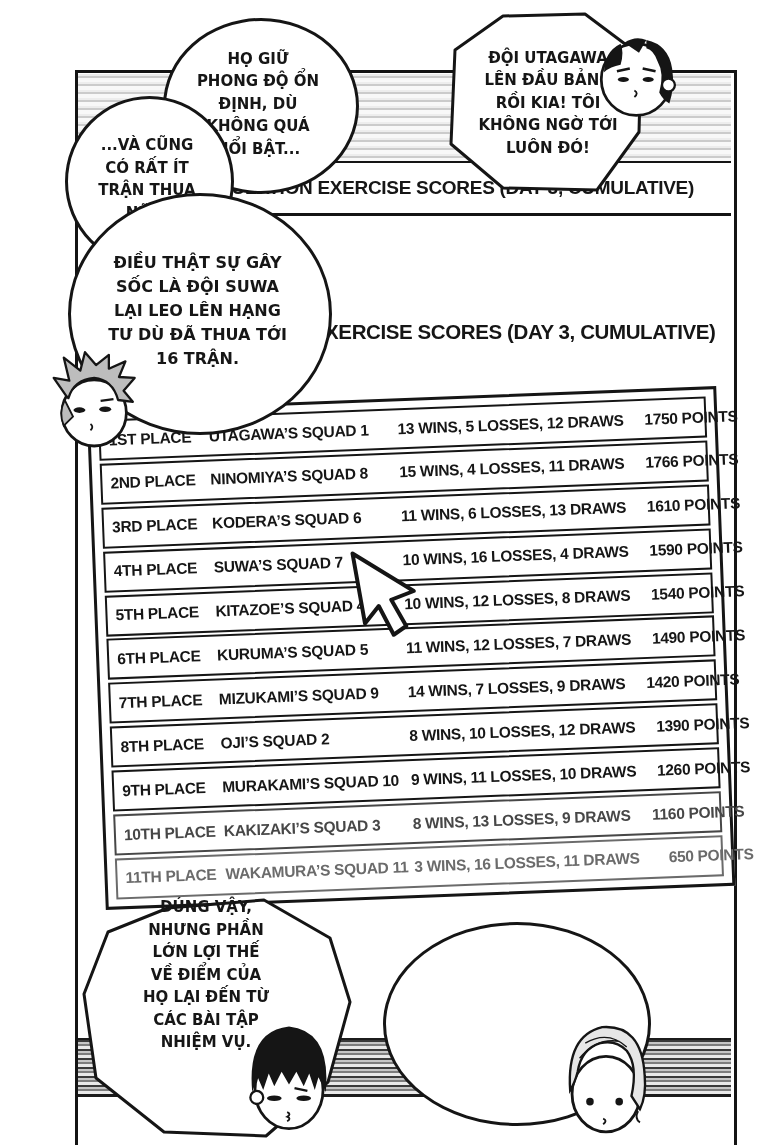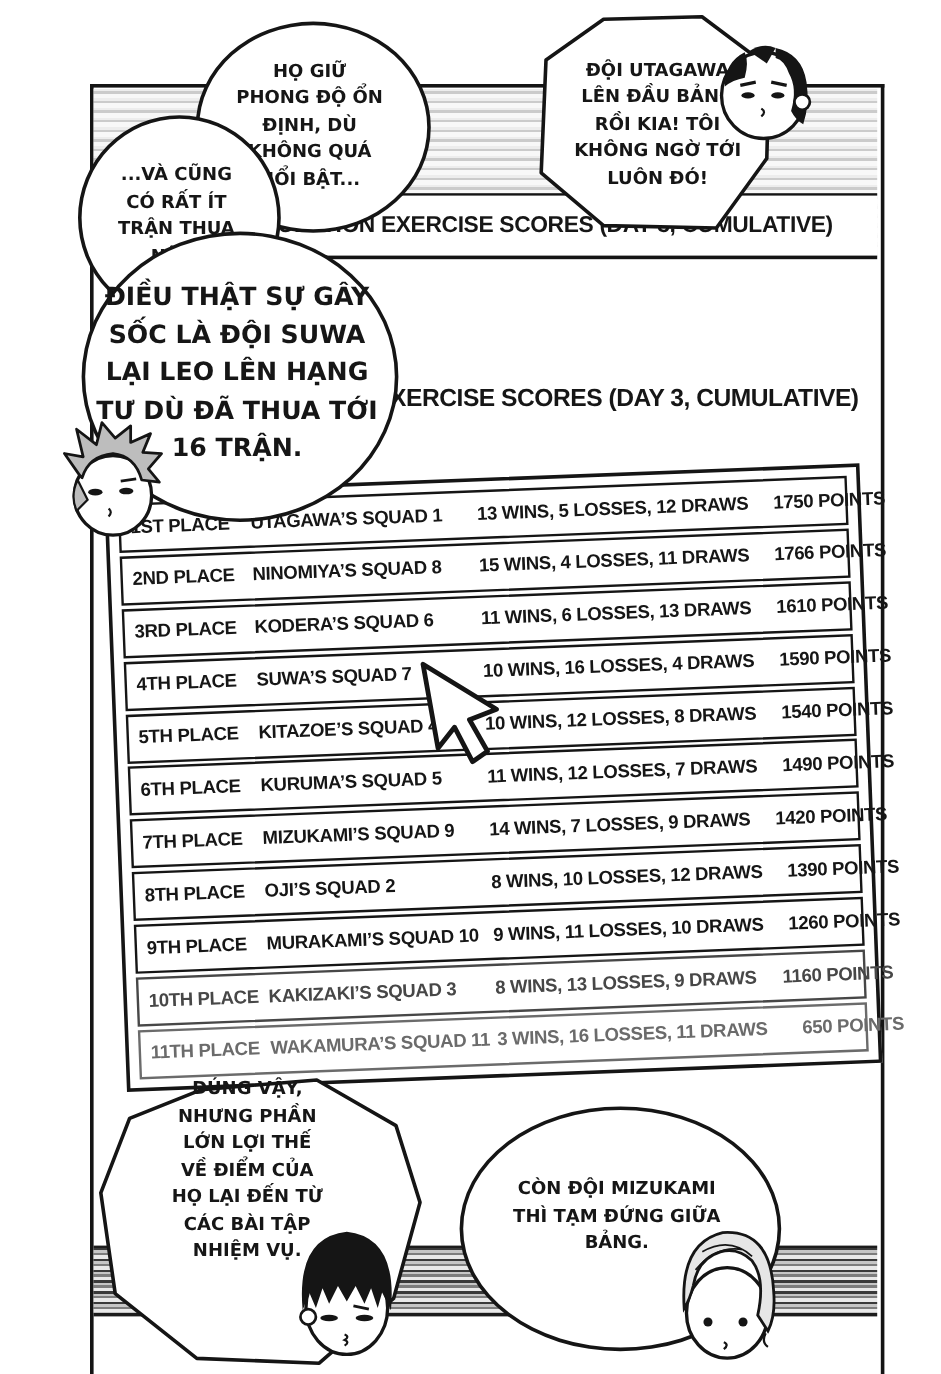--- a/index.html
+++ b/index.html
@@ -135,21 +135,21 @@
 KHÔNG QUÁ
 NỔI BẬT...</div>
 
   <div class="abs bubble" style="left:65px;top:96px;width:163px;height:165px;"></div>
   <div class="abs btext" style="left:74px;top:108px;width:146px;height:142px;">...VÀ CŨNG
 CÓ RẤT ÍT
 TRẬN THUA
 NỮA.</div>
 
   <div class="abs bubble" style="left:68px;top:193px;width:258px;height:236px;"></div>
-  <div class="abs btext" style="left:80px;top:236px;width:235px;height:150px;font-size:21px;">ĐIỀU THẬT SỰ GÂY
+  <div class="abs btext" style="left:80px;top:236px;width:235px;height:150px;font-size:16px;">ĐIỀU THẬT SỰ GÂY
 SỐC LÀ ĐỘI SUWA
 LẠI LEO LÊN HẠNG
 TƯ DÙ ĐÃ THUA TỚI
 16 TRẬN.</div>
 
   <svg class="abs" style="left:445px;top:12px;" width="202" height="182" viewBox="0 0 202 182">
     <polygon points="58,4 140,2 196,44 194,120 152,178 58,176 6,132 10,38" fill="#fff" stroke="#151515" stroke-width="3" stroke-linejoin="round"></polygon>
   </svg>
   <div class="abs btext" style="left:464px;top:34px;width:168px;height:138px;">ĐỘI UTAGAWA
 LÊN ĐẦU BẢNG
@@ -162,23 +162,20 @@
   </svg>
   <div class="abs btext" style="left:104px;top:890px;width:204px;height:170px;">ĐÚNG VẬY,
 NHƯNG PHẦN
 LỚN LỢI THẾ
 VỀ ĐIỂM CỦA
 HỌ LẠI ĐẾN TỪ
 CÁC BÀI TẬP
 NHIỆM VỤ.</div>
 
   <div class="abs bubble" style="left:383px;top:922px;width:262px;height:198px;"></div>
-  <div class="abs btext" style="left:406px;top:958px;width:216px;height:110px;">CÒN ĐỘI MIZUKAMI
-THÌ TẠM ĐỨNG GIỮA
-BẢNG.</div>
 
   <svg class="abs" style="left:593px;top:28px;" width="92" height="92" viewBox="0 0 100 100">
     <ellipse cx="47" cy="56" rx="38" ry="39" fill="#fff" stroke="#151515" stroke-width="3"></ellipse>
     <path d="M12 48 Q12 26 30 17 Q34 26 30 40 Q19 42 12 48 Z" fill="#151515"></path>
     <path d="M34 16 Q46 8 58 13 L50 27 Z" fill="#151515"></path>
     <path d="M58 13 Q82 18 86 44 Q89 64 83 82 Q76 78 72 70 Q78 50 70 36 Q66 24 58 22 Z" fill="#151515"></path>
     <circle cx="82" cy="62" r="7" fill="#fff" stroke="#151515" stroke-width="2.5"></circle>
     <path d="M26 47 L40 44 M54 44 L68 47" stroke="#151515" stroke-width="3" fill="none"></path>
     <ellipse cx="33" cy="56" rx="6" ry="2.8" fill="#151515"></ellipse>
     <ellipse cx="60" cy="56" rx="6" ry="2.8" fill="#151515"></ellipse>

